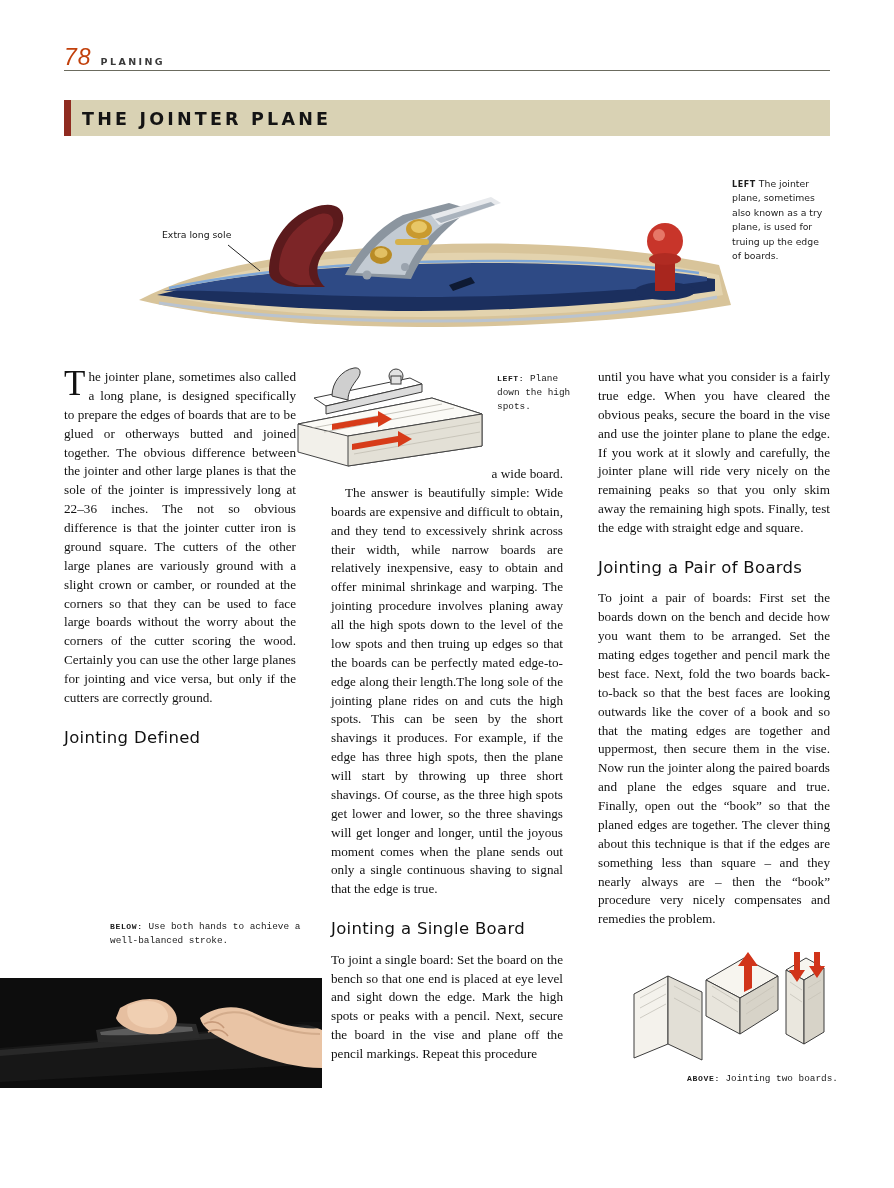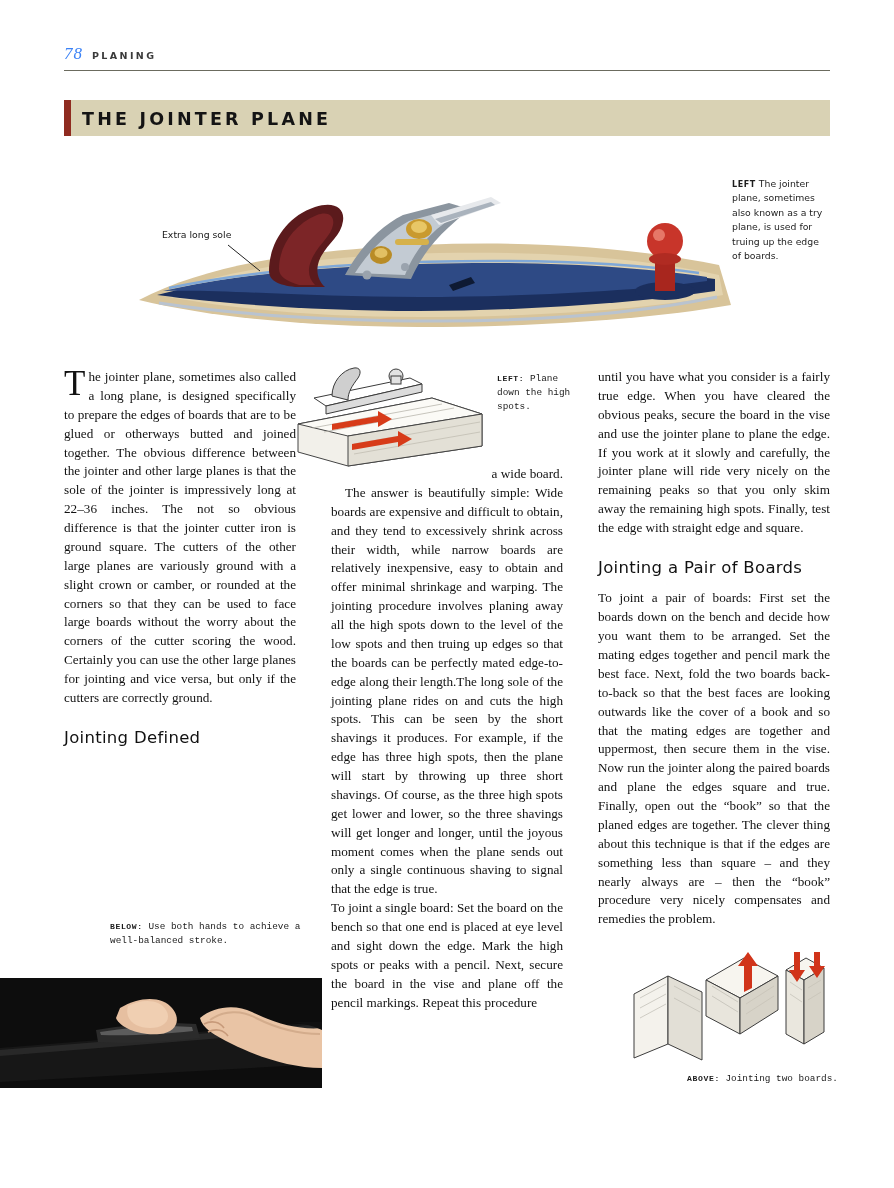--- a/index.html
+++ b/index.html
@@ -20,25 +20,25 @@
   .page-header {
     position: absolute;
     left: 64px;
     top: 44px;
     width: 766px;
     display: flex;
     align-items: baseline;
     gap: 9px;
   }
   .folio {
-    font-family: Liberation Serif, serif;
+    font-family: Liberation Sans, sans-serif;
     font-style: italic;
-    font-size: 17px;
+    font-size: 23px;
     letter-spacing: 1px;
-    color: #3b82f6;
+    color: #c2410c;
   }
   .running-head {
     font-family: "DejaVu Sans", sans-serif;
     font-size: 9.5px;
     letter-spacing: 2.4px;
     color: #3a3a3a;
     font-weight: 600;
     text-align: center;
   }
   .header-rule {
@@ -356,20 +356,21 @@
   </svg>
 </div>
 
 <div class="cap fig-highspots-cap">
   <span class="lead">LEFT:</span><span> Plane down the high spots.</span>
 </div>
 
 <div class="col col2" style="top:465px;">
   <p style="text-align:right; margin:0;">a wide board.</p>
   <p style="text-indent:14px;">The answer is beautifully simple: Wide boards are expensive and difficult to obtain, and they tend to excessively shrink across their width, while narrow boards are relatively inexpensive, easy to obtain and offer minimal shrinkage and warping. The jointing procedure involves planing away all the high spots down to the level of the low spots and then truing up edges so that the boards can be perfectly mated edge-to-edge along their length.The long sole of the jointing plane rides on and cuts the high spots. This can be seen by the short shavings it produces. For example, if the edge has three high spots, then the plane will start by throwing up three short shavings. Of course, as the three high spots get lower and lower, so the three shavings will get longer and longer, until the joyous moment comes when the plane sends out only a single continuous shaving to signal that the edge is true.</p>
+  <h2 class="sect">Jointing a Single Board</h2>
   <p>To joint a single board: Set the board on the bench so that one end is placed at eye level and sight down the edge. Mark the high spots or peaks with a pencil. Next, secure the board in the vise and plane off the pencil markings. Repeat this procedure</p>
 </div>
 
 <div class="col col3">
   <p>until you have what you consider is a fairly true edge. When you have cleared the obvious peaks, secure the board in the vise and use the jointer plane to plane the edge. If you work at it slowly and carefully, the jointer plane will ride very nicely on the remaining peaks so that you only skim away the remaining high spots. Finally, test the edge with straight edge and square.</p>
   <h2 class="sect">Jointing a Pair of Boards</h2>
   <p>To joint a pair of boards: First set the boards down on the bench and decide how you want them to be arranged. Set the mating edges together and pencil mark the best face. Next, fold the two boards back-to-back so that the best faces are looking outwards like the cover of a book and so that the mating edges are together and uppermost, then secure them in the vise. Now run the jointer along the paired boards and plane the edges square and true. Finally, open out the “book” so that the planed edges are together. The clever thing about this technique is that if the edges are something less than square – and they nearly always are – then the “book” procedure very nicely compensates and remedies the problem.</p>
 </div>
 
 <div class="fig-twoboards">

